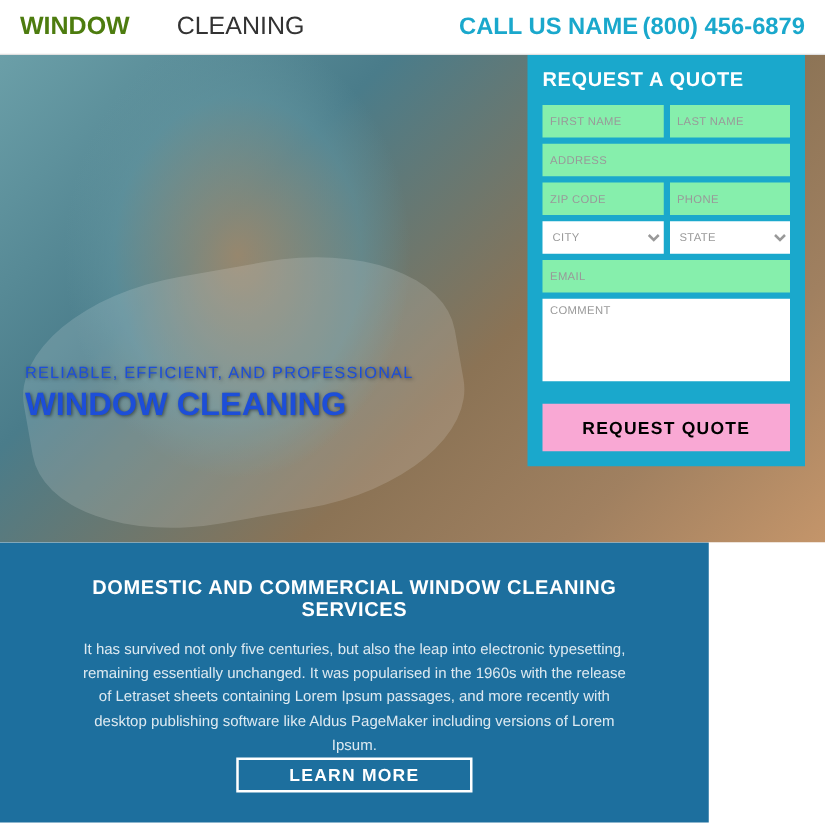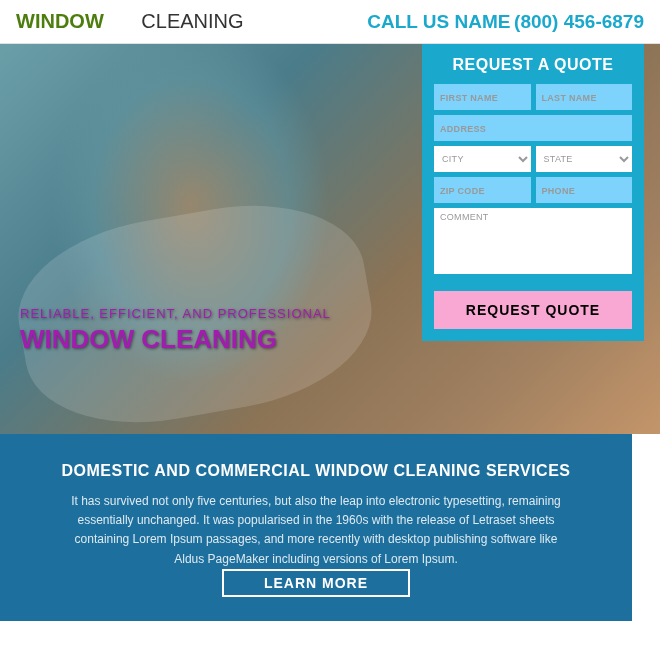--- a/index.html
+++ b/index.html
@@ -61,23 +61,23 @@
       content: '';
       position: absolute;
       bottom: 20px; left: 20px;
       width: 350px; height: 200px;
       background: rgba(255,255,255,0.15);
       border-radius: 40%;
       transform: rotate(-10deg);
     }
     .hero-text {
       position: absolute;
-      bottom: 80px;
+      bottom: 96px;
       left: 20px;
-      color: #a21caf;
+      color: #1d4ed8;
       text-shadow: 1px 1px 3px rgba(0,0,0,0.5);
     }
     .hero-text-top {
       font-size: 13px;
       font-weight: 400;
       letter-spacing: 1px;
       text-transform: uppercase;
       margin-bottom: 4px;
     }
     .hero-text-main {
@@ -93,43 +93,41 @@
       top: 0;
       right: 16px;
       width: 222px;
       background: #1aa8cc;
       padding: 12px;
     }
     .quote-title {
       color: white;
       font-size: 16px;
       font-weight: 700;
-      text-align: center;
       margin-bottom: 10px;
       text-transform: uppercase;
       letter-spacing: 0.5px;
     }
     .form-row {
       display: flex;
       gap: 5px;
       margin-bottom: 5px;
     }
     .form-row.single {
       display: block;
     }
     .form-input {
       flex: 1;
       height: 26px;
       border: none;
-      background: #7dd3fc;
+      background: #86efac;
       padding: 0 6px;
       font-size: 10px;
       color: #555;
       width: 100%;
-      font-weight: bold;
     }
     .form-input::placeholder {
       color: #999;
       font-size: 9px;
       text-transform: uppercase;
       letter-spacing: 0.3px;
     }
     .form-select {
       flex: 1;
       height: 26px;
@@ -168,21 +166,21 @@
       font-weight: 700;
       text-transform: uppercase;
       letter-spacing: 1px;
       cursor: pointer;
       margin-top: 8px;
     }
 
     
     .bottom-section {
       background: #1d6f9e;
-      width: 632px;
+      width: 567px;
       padding: 28px 60px 24px;
       text-align: center;
     }
     .bottom-title {
       color: white;
       font-size: 16px;
       font-weight: 700;
       text-transform: uppercase;
       letter-spacing: 0.5px;
       margin-bottom: 12px;
@@ -232,33 +230,36 @@
     <div class="form-row">
       <input class="form-input" type="text" placeholder="FIRST NAME" style="">
       <input class="form-input" type="text" placeholder="LAST NAME" style="">
     </div>
 
     <div class="form-row single">
       <input class="form-input" type="text" placeholder="ADDRESS" style="">
     </div>
 
     <div class="form-row">
+      <input class="form-input" type="text" placeholder="ZIP CODE" style="">
+      <input class="form-input" type="text" placeholder="PHONE" style="">
+    </div>
+
+    <div class="form-row">
       <select class="form-select">
         <option value="">CITY</option>
       </select>
       <select class="form-select">
         <option value="">STATE</option>
       </select>
     </div>
 
-    <div class="form-row">
-      <input class="form-input" type="text" placeholder="ZIP CODE" style="">
-      <input class="form-input" type="text" placeholder="PHONE" style="">
-    </div>
-
+    <div class="form-row single">
+      <input class="form-input" type="email" placeholder="EMAIL" style="">
+    </div>
 
     <div class="form-row single">
       <textarea class="form-textarea" placeholder="COMMENT" style=""></textarea>
     </div>
 
     <button class="form-submit">REQUEST QUOTE</button>
   </div>
 </section>
 
 <section class="bottom-section">

